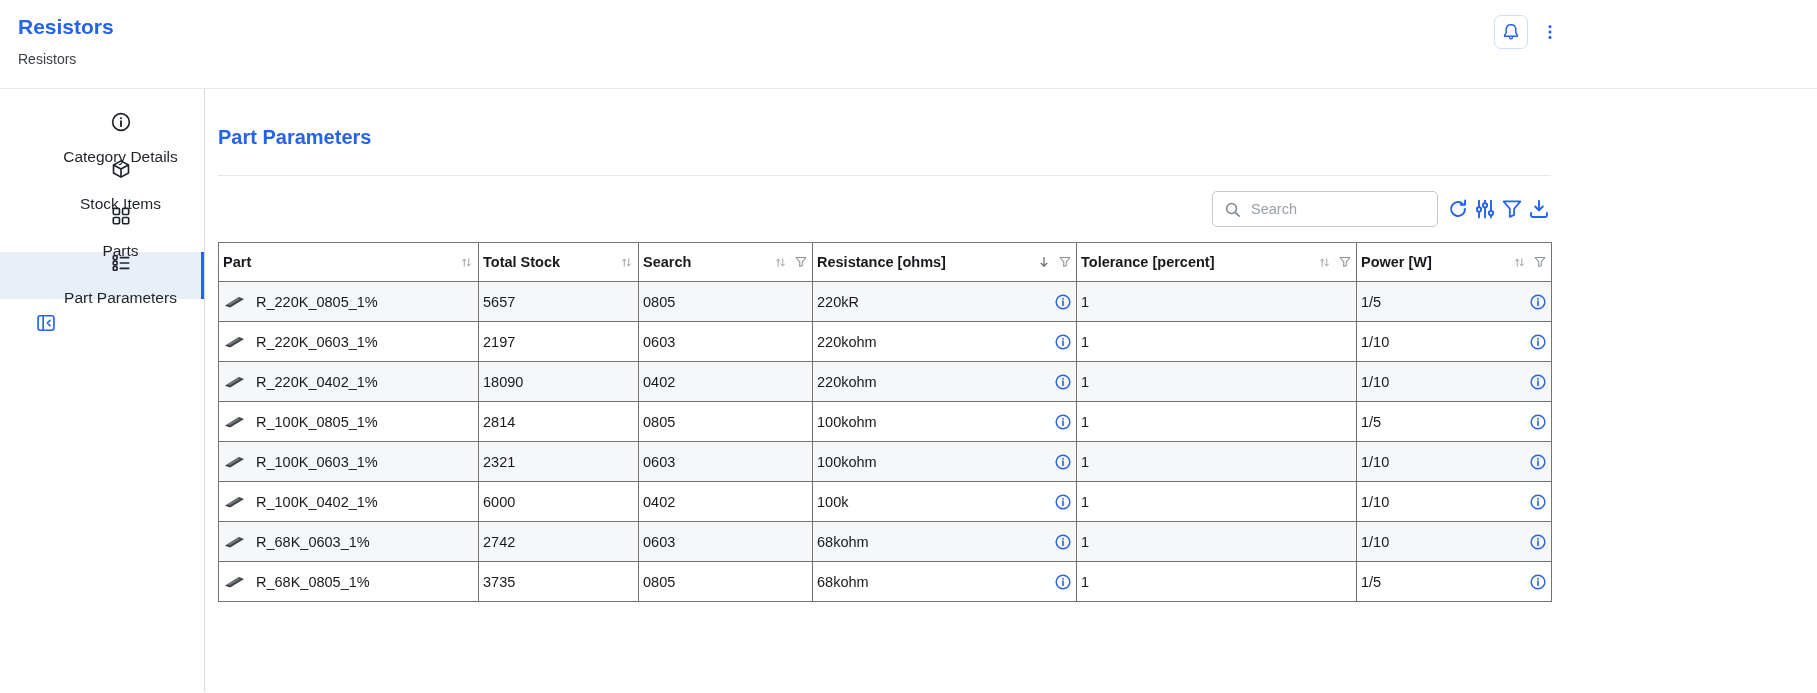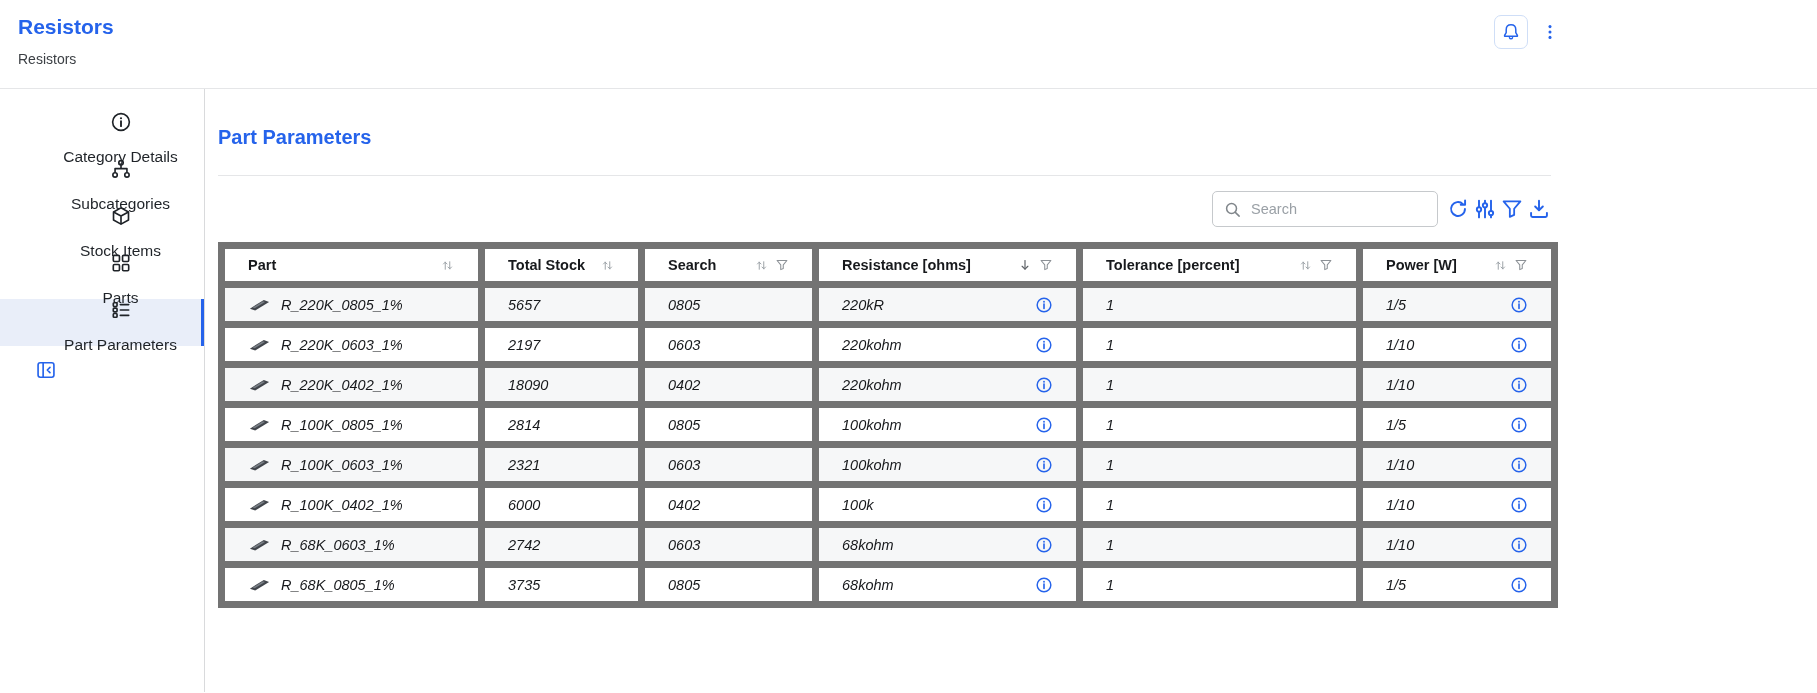--- a/index.html
+++ b/index.html
@@ -33,23 +33,23 @@
   .toolbar{width:1333px;margin-top:15px;display:flex;justify-content:flex-end;align-items:center;gap:3px;box-sizing:border-box;}
   .search{width:226px;height:36px;box-sizing:border-box;border:1px solid #c6c9cc;border-radius:5px;
     display:flex;align-items:center;padding:0 10px;gap:7px;margin-right:5px;background:#fff;}
   .search-ic{width:19px;height:19px;color:#80868b;flex-shrink:0;}
   .search input{border:none;outline:none;flex:1;min-width:0;font-size:14.5px;font-family:inherit;color:#202124;background:transparent;}
   .search input::placeholder{color:#9aa0a6;}
   .tool-btn{width:24px;height:24px;border:none;background:none;color:#2563eb;padding:0;cursor:pointer;}
   .tool-btn .ic{width:100%;height:100%;display:block;}
   
   .grid{width:1333px;margin-top:15px;border-collapse:collapse;table-layout:fixed;font-size:14.5px;color:#17191c;}
-  .grid th,.grid td{border:7px solid #737373;padding:0 23px;box-sizing:border-box;overflow:hidden;white-space:nowrap;}
+  .grid th,.grid td{border:1px solid #737373;padding:0 4px;box-sizing:border-box;overflow:hidden;white-space:nowrap;}
   .grid th{height:39px;font-weight:700;text-align:left;background:#fff;cursor:pointer;}
-  .grid td{height:40px;font-style:italic;}
+  .grid td{height:40px;}
   .grid tbody tr:nth-child(odd){background:#f6f7f8;}
   .grid tbody tr:nth-child(even){background:#fff;}
   .th-inner{display:flex;align-items:center;justify-content:space-between;}
   .th-icons{display:flex;align-items:center;gap:6px;}
   .sort-ic{width:15px;height:15px;color:#9aa0a6;display:inline-block;}
   .sort-desc-ic{width:16px;height:16px;color:#5f6368;display:inline-block;}
   .funnel-sm{width:14px;height:14px;color:#8c9196;display:inline-block;}
   .part-flex{display:flex;align-items:center;gap:10px;}
   .cell-flex{display:flex;align-items:center;justify-content:space-between;}
   .chip{width:23px;height:14px;display:inline-block;flex-shrink:0;}
@@ -93,31 +93,20 @@
                 <circle cx="10" cy="10" r="7.6" fill="none" stroke="currentColor" stroke-width="1.5"></circle>
                 <circle cx="10" cy="6.6" r="1" fill="currentColor"></circle>
                 <path d="M10 9.2v4.6" stroke="currentColor" stroke-width="1.7" stroke-linecap="round"></path>
               </svg>
             </span>
             <span class="side-label">Category Details</span>
           </div>
           <div class="side-item">
             <span class="side-icon">
               <svg viewBox="0 0 20 20" fill="none" stroke="currentColor" stroke-width="1.5" stroke-linejoin="round">
-                <circle cx="10" cy="4.4" r="2"></circle>
-                <circle cx="4.6" cy="15.4" r="2"></circle>
-                <circle cx="15.4" cy="15.4" r="2"></circle>
-                <path d="M10 6.4v3.2M10 9.6H4.6v3.8M10 9.6h5.4v3.8"></path>
-              </svg>
-            </span>
-            <span class="side-label">Subcategories</span>
-          </div>
-          <div class="side-item">
-            <span class="side-icon">
-              <svg viewBox="0 0 20 20" fill="none" stroke="currentColor" stroke-width="1.5" stroke-linejoin="round">
                 <path d="M10 2.6l6.8 3.7v7.4L10 17.4l-6.8-3.7V6.3z"></path>
                 <path d="M3.2 6.3L10 10l6.8-3.7M10 10v7.4"></path>
               </svg>
             </span>
             <span class="side-label">Stock Items</span>
           </div>
           <div class="side-item">
             <span class="side-icon">
               <svg viewBox="0 0 20 20" fill="none" stroke="currentColor" stroke-width="1.5">
                 <rect x="3" y="3" width="5.6" height="5.6" rx="1"></rect>

